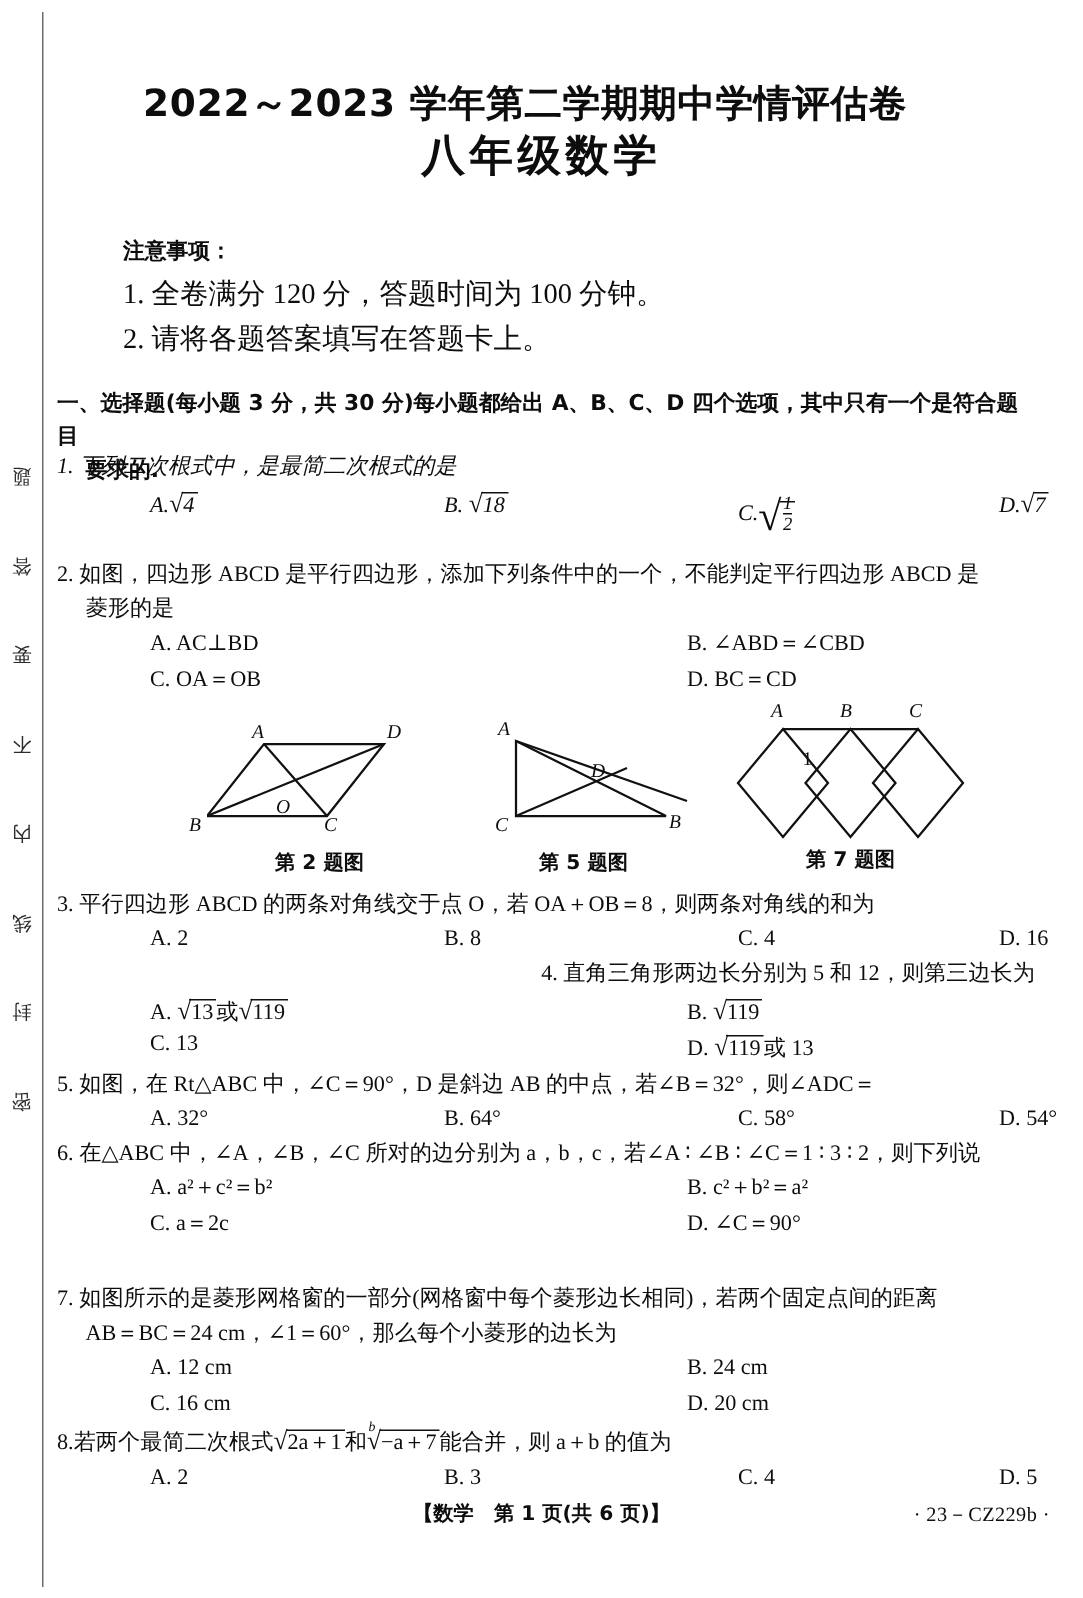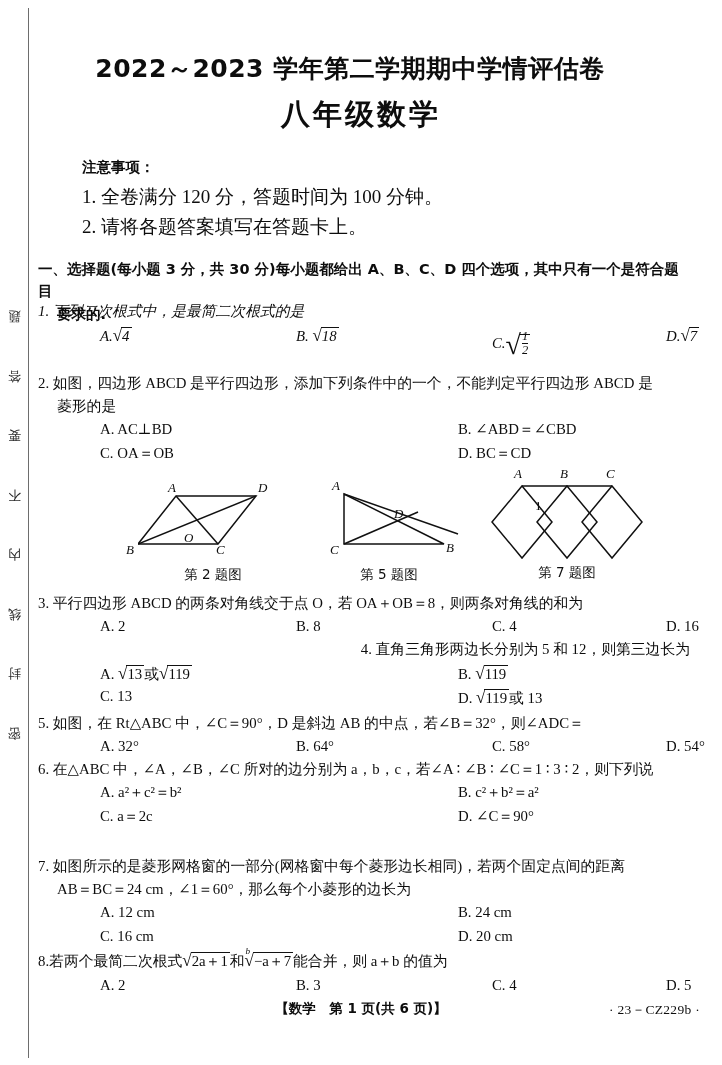--- a/index.html
+++ b/index.html
@@ -53,21 +53,21 @@
     width: 700px;
     text-align: center;
     font-family: "DejaVu Sans", "Liberation Sans", sans-serif;
     font-weight: bold;
     font-size: 25px;
     letter-spacing: 0.5px;
   }
   .doc-subtitle {
     position: absolute;
     left: 0;
-    top: 95px;
+    top: 84px;
     width: 722px;
     text-align: center;
     font-family: "DejaVu Sans", "Liberation Sans", sans-serif;
     font-weight: bold;
     font-size: 29px;
     letter-spacing: 3px;
   }
 
   
   .notice {
@@ -154,21 +154,21 @@
   .radtall > .bod { padding: 0 2px; }
 
   
   .figs { position: absolute; left: 38px; top: 460px; width: 652px; height: 122px; }
   .fig { position: absolute; }
   .fig-cap {
     position: absolute;
     width: 150px;
     text-align: center;
     font-family: "DejaVu Sans", "Liberation Sans", sans-serif;
-    font-weight: normal;
+    font-weight: bold;
     font-size: 13.5px;
   }
   .lbl {
     position: absolute;
     font-family: "Liberation Serif", serif;
     font-style: italic;
     font-size: 13px;
   }
 
   

